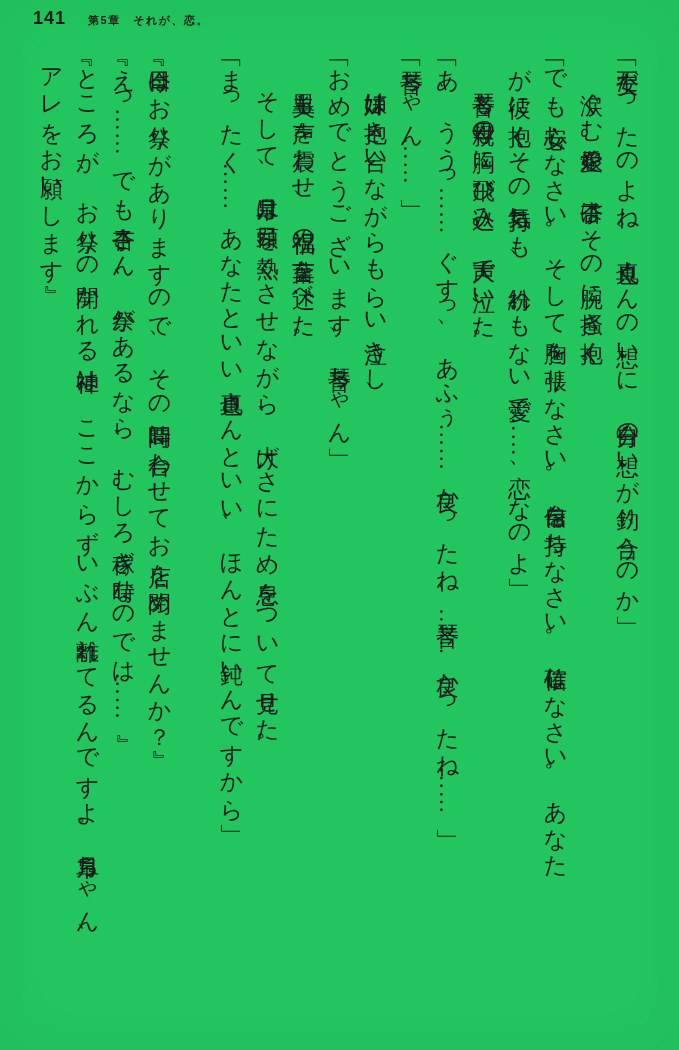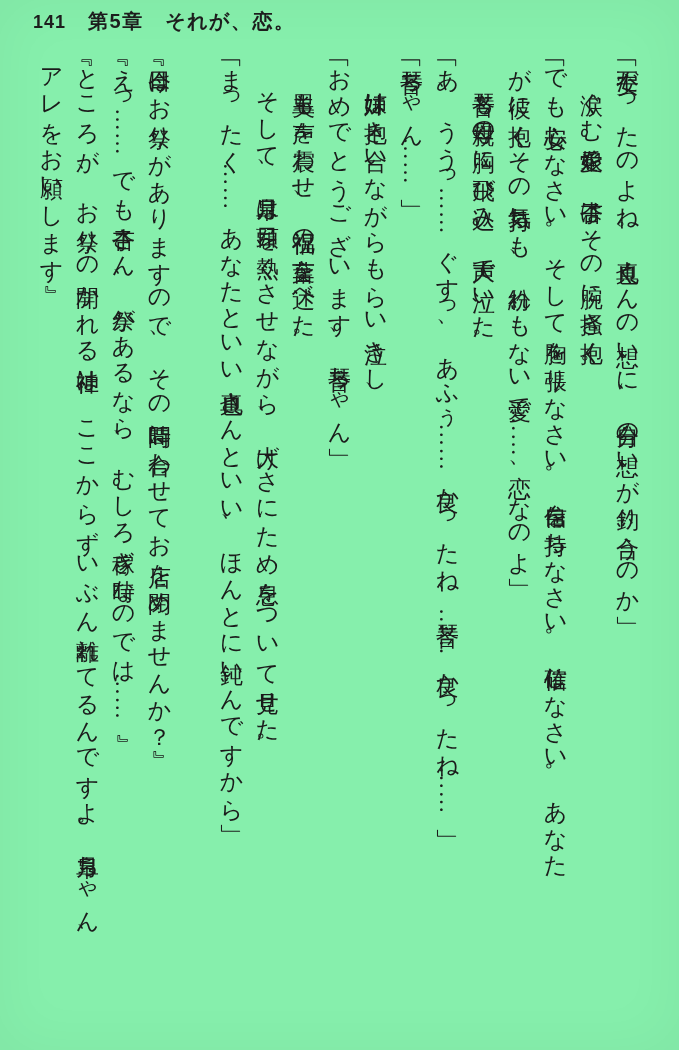--- a/index.html
+++ b/index.html
@@ -5,41 +5,41 @@
   html, body {
     margin: 0;
     padding: 0;
     background: #e9e9e7;
   }
   .page {
     position: relative;
     width: 679px;
     height: 1050px;
     margin: 0 auto;
-    background: #86efac;
+    background: #22c55e;
     box-shadow: inset 0 0 60px rgba(0,0,0,0.045);
     overflow: hidden;
   }
   .page-header {
     position: absolute;
     top: 8px;
     left: 33px;
     display: flex;
     align-items: baseline;
     gap: 22px;
     font-family: "Liberation Sans", "DejaVu Sans", sans-serif;
     color: #1d1d1d;
   }
   .page-number {
     font-size: 18px;
     font-weight: 700;
     letter-spacing: 1px;
   }
   .chapter-title {
-    font-size: 20px;
+    font-size: 11px;
     font-weight: 600;
     letter-spacing: 1.5px;
   }
   .vtext {
     position: absolute;
     top: 52px;
     right: 34px;
     height: 990px;
     writing-mode: vertical-rl;
     text-orientation: mixed;

